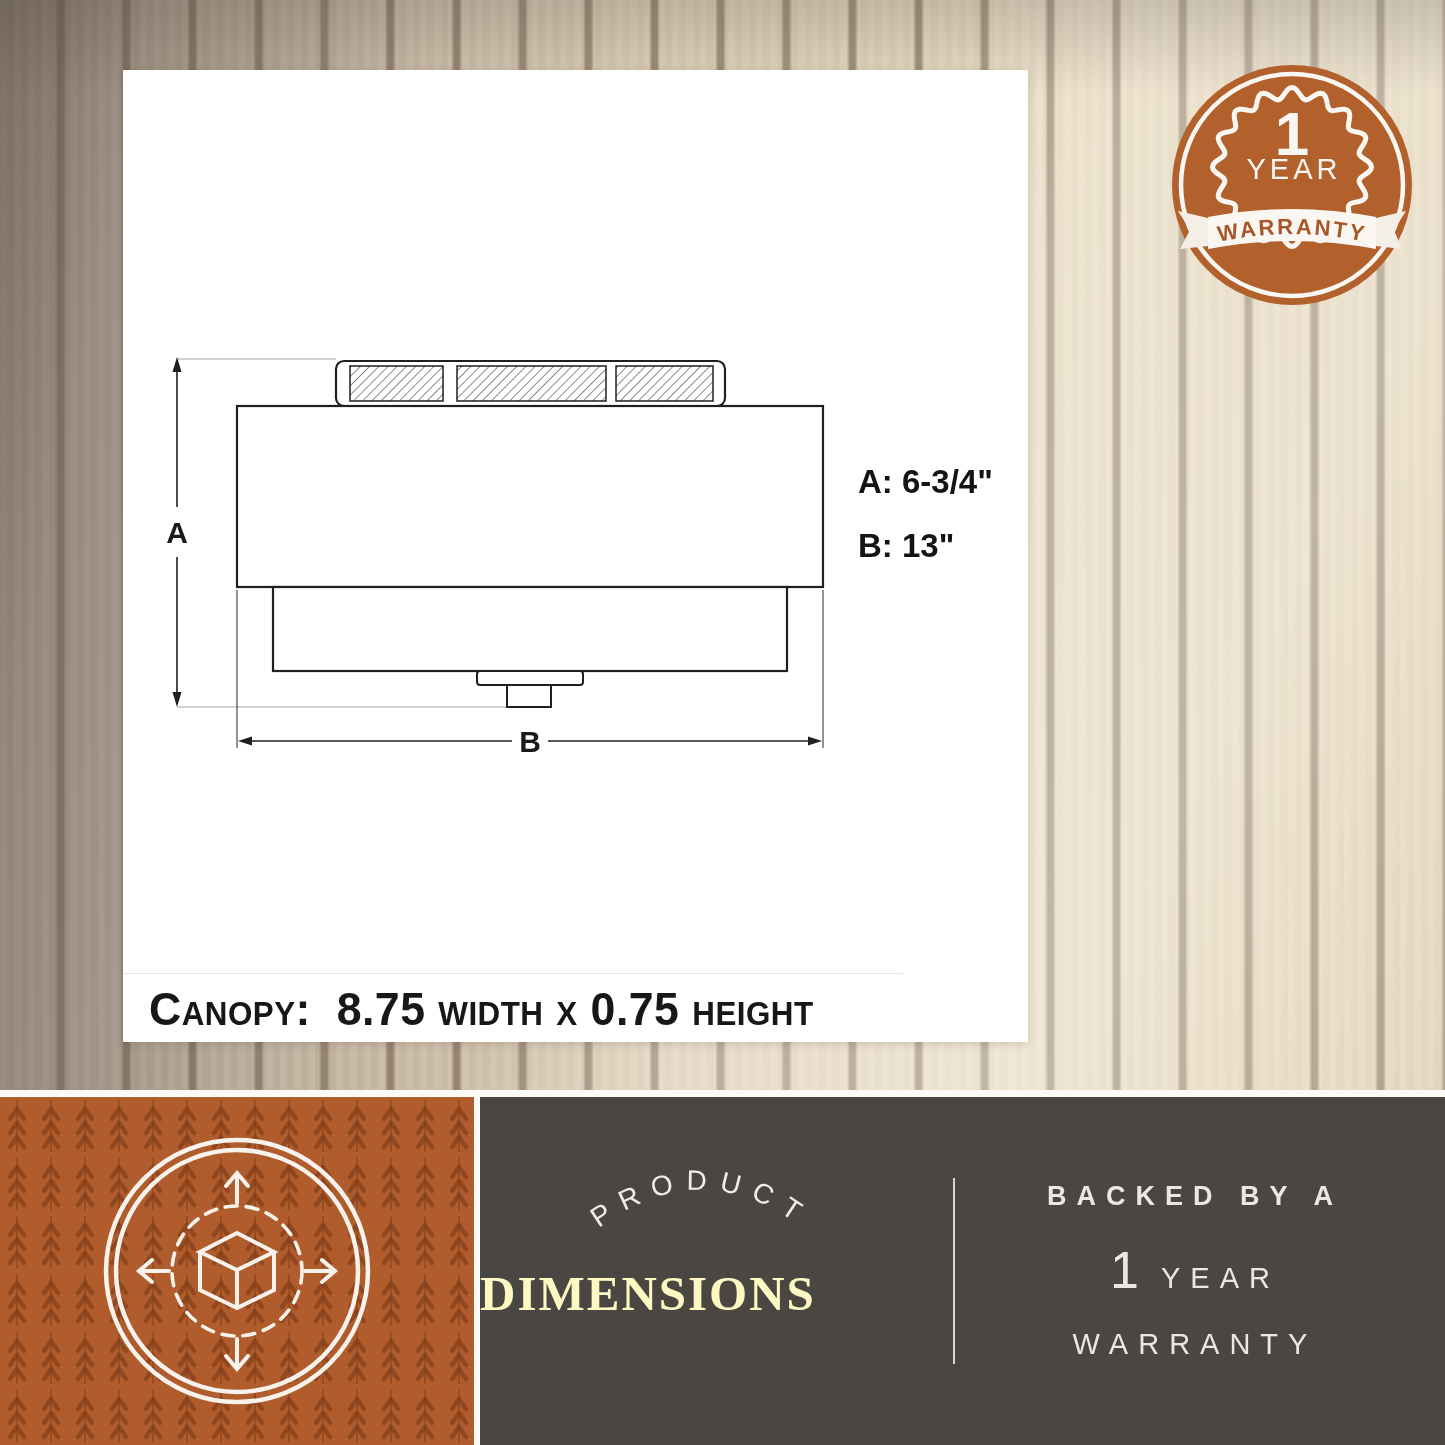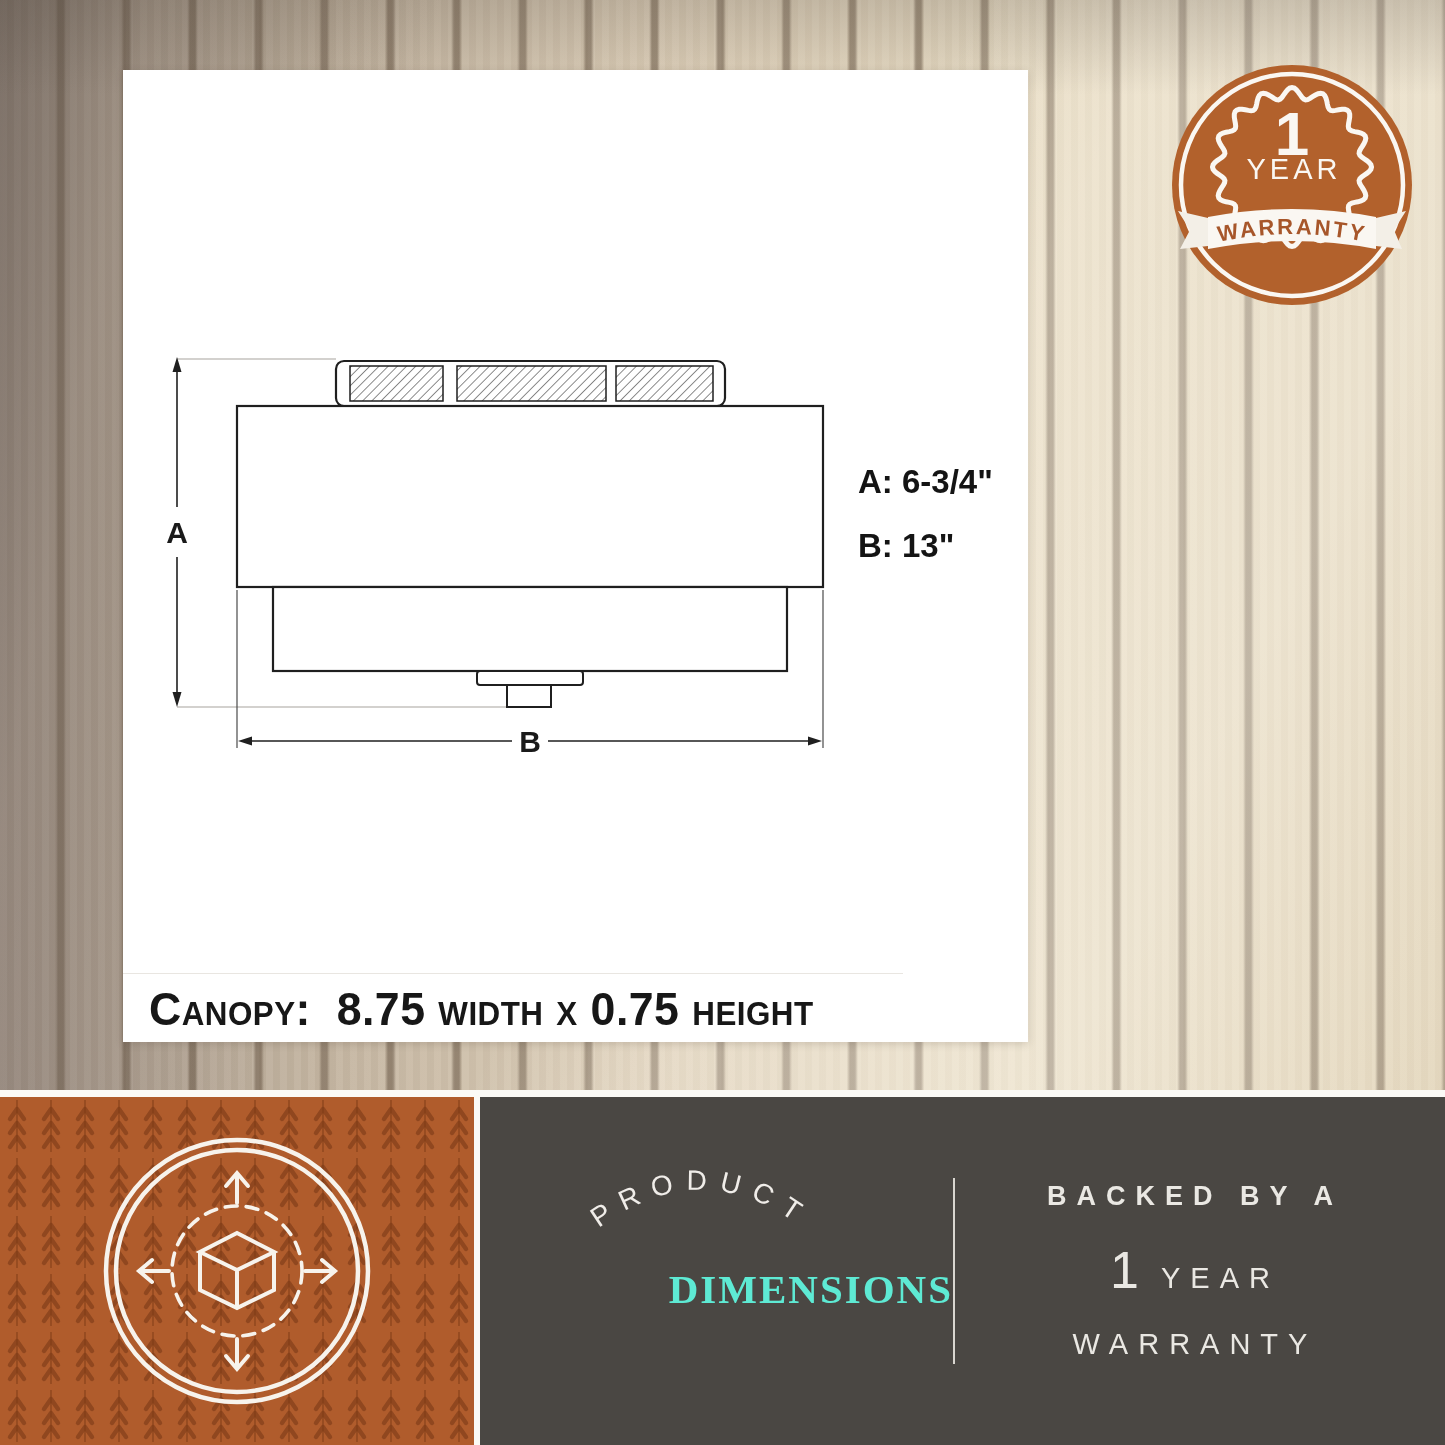--- a/index.html
+++ b/index.html
@@ -26,22 +26,22 @@
   
   .badge{position:absolute;left:1170px;top:63px;}
   
   .tile-orange{position:absolute;left:0;top:1097px;width:474px;height:348px;background:#b05c2c;}
   .tile-orange svg{position:absolute;left:0;top:0;}
   .icon-wrap{position:absolute;left:102px;top:39px;}
   .tile-dark{position:absolute;left:480px;top:1097px;width:965px;height:348px;background:#4a4743;
       display:flex;flex-direction:row;align-items:stretch;}
   .mid-block{position:relative;width:473px;flex:0 0 auto;}
   .arc-svg{position:absolute;left:0;top:22px;}
-  .dim-word{position:absolute;left:0;top:168px;width:100%;text-align:right;
-      font-family:"Liberation Serif",serif;font-weight:600;font-size:41px;letter-spacing:2px;color:#5eead4;}
+  .dim-word{position:absolute;left:0;top:168px;width:100%;text-align:left;
+      font-family:"Liberation Serif",serif;font-weight:600;font-size:49px;letter-spacing:2px;color:#fef9c3;}
   .vdivider{width:2px;background:#d9d6d0;align-self:center;height:186px;flex:0 0 auto;}
   .right-block{flex:1 1 auto;display:flex;flex-direction:column;align-items:center;justify-content:center;
       row-gap:28px;color:#eae8e3;padding-right:10px;}
   .backed{font-size:27px;letter-spacing:10px;font-weight:700;white-space:nowrap;}
   .one-year{display:flex;align-items:baseline;column-gap:22px;}
   .one-year .num{font-size:52px;font-weight:400;}
   .one-year .yr{font-size:29px;letter-spacing:10px;font-weight:400;}
   .warr{font-size:29px;letter-spacing:10px;font-weight:400;white-space:nowrap;}
 </style>
 </head>

